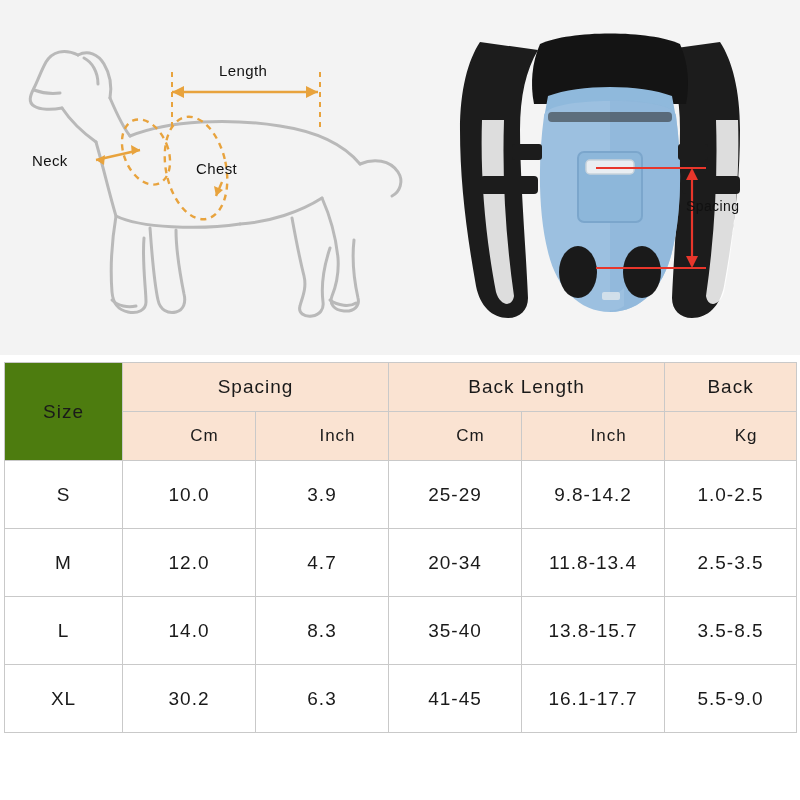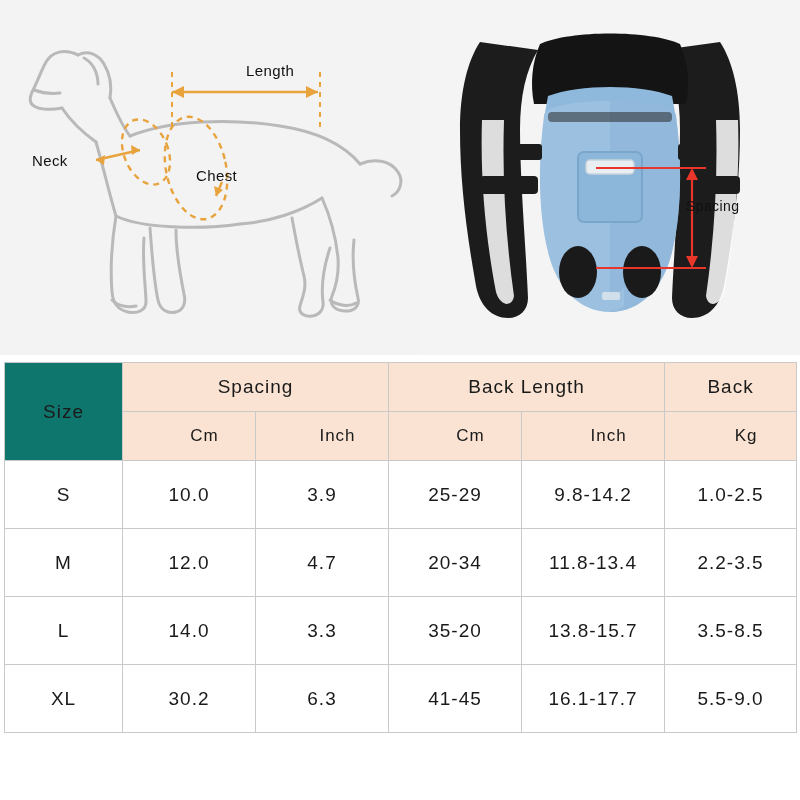--- a/index.html
+++ b/index.html
@@ -48,22 +48,22 @@
   }
   .lbl {
     position: absolute;
     font-family: "Liberation Sans", sans-serif;
     font-size: 15px;
     color: #111;
     letter-spacing: 0.4px;
     white-space: nowrap;
   }
   .lbl-neck  { left: 32px;  top: 152px; }
-  .lbl-chest { left: 196px; top: 167px; }
-  .lbl-length{ left: 246px; top: 62px;  }
+  .lbl-chest { left: 196px; top: 160px; }
+  .lbl-length{ left: 219px; top: 62px;  }
   .lbl-spacing-photo { left: 266px; top: 198px; font-size: 14px; color: #111; }
 
   
   .table-wrap {
     position: absolute;
     left: 4px;
     top: 362px;
     width: 792px;
   }
   table.size-table {
@@ -86,21 +86,21 @@
     font-size: 19px;
     height: 46px;
   }
   .hdr-sub {
     background: #fae3d2;
     font-size: 17px;
     height: 46px;
     padding-left: 32px;
   }
   .cell-size {
-    background: #0f766e;
+    background: #4d7c0f;
     font-size: 19px;
   }
   .body-row td {
     height: 65px;
     font-size: 19px;
     background: #ffffff;
   }
   .col-size   { width: 118px; }
   .col-spcm   { width: 133px; }
   .col-spin   { width: 133px; }
@@ -248,27 +248,27 @@
           <td>25-29</td>
           <td>9.8-14.2</td>
           <td>1.0-2.5</td>
         </tr>
         <tr class="body-row">
           <td>M</td>
           <td>12.0</td>
           <td>4.7</td>
           <td>20-34</td>
           <td>11.8-13.4</td>
-          <td>2.2-3.5</td>
+          <td>2.5-3.5</td>
         </tr>
         <tr class="body-row">
           <td>L</td>
           <td>14.0</td>
-          <td>3.3</td>
-          <td>35-20</td>
+          <td>8.3</td>
+          <td>35-40</td>
           <td>13.8-15.7</td>
           <td>3.5-8.5</td>
         </tr>
         <tr class="body-row">
           <td>XL</td>
           <td>30.2</td>
           <td>6.3</td>
           <td>41-45</td>
           <td>16.1-17.7</td>
           <td>5.5-9.0</td>

